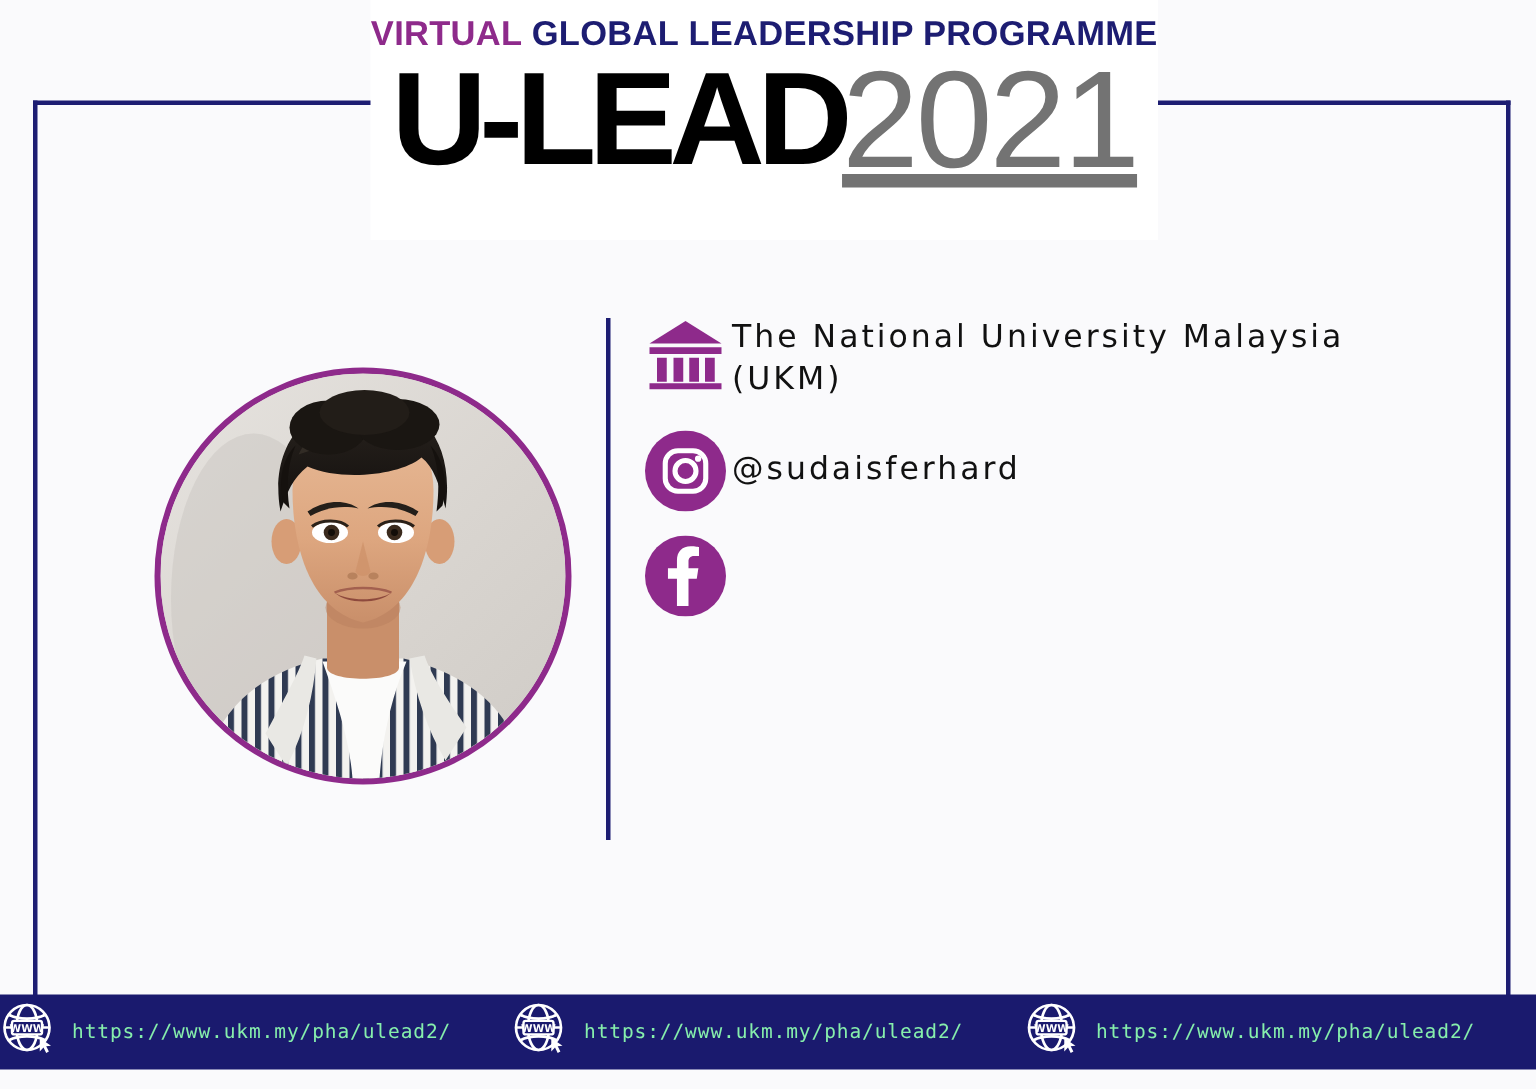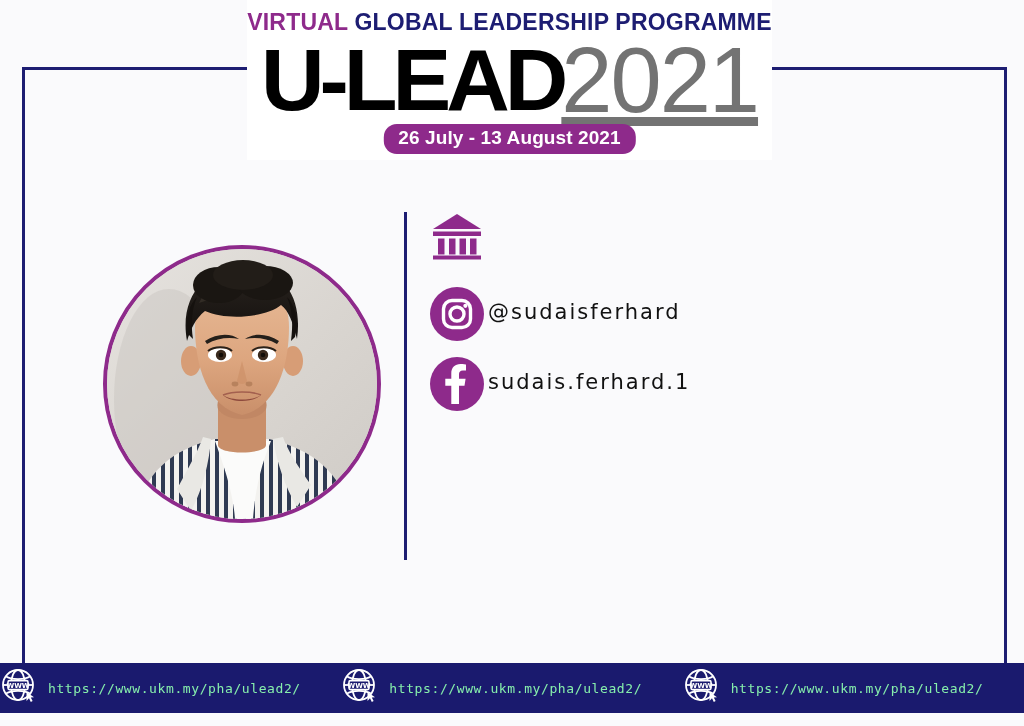--- a/index.html
+++ b/index.html
@@ -193,21 +193,20 @@
 <div id="logo-block">
 
   <div id="tagline">
     <span class="virtual">VIRTUAL</span><span class="rest"> GLOBAL LEADERSHIP PROGRAMME</span>
   </div>
 
   <div id="wordmark">
     <span id="ulead">U-LEAD</span><span id="year">2021</span>
   </div>
 
-  <div id="date-badge">26 July - 13 August 2021</div>
 </div>
 
 <div id="portrait">
   <svg width="270" height="270" viewBox="0 0 270 270" xmlns="http://www.w3.org/2000/svg">
     <defs>
       <linearGradient id="bgwall" x1="0" y1="0" x2="1" y2="1">
         <stop offset="0%" stop-color="#e6e3df"></stop>
         <stop offset="55%" stop-color="#d9d5d0"></stop>
         <stop offset="100%" stop-color="#cfcbc6"></stop>
       </linearGradient>
@@ -287,20 +286,22 @@
           <path d="M27 4 L51 19 L3 19 Z"></path>
           <rect x="3" y="21.5" width="48" height="4.5"></rect>
           <rect x="8" y="28.5" width="6.5" height="16"></rect>
           <rect x="19" y="28.5" width="6.5" height="16"></rect>
           <rect x="29.5" y="28.5" width="6.5" height="16"></rect>
           <rect x="40" y="28.5" width="6.5" height="16"></rect>
           <rect x="3" y="45.5" width="48" height="4"></rect>
         </g>
       </svg>
     </span>
+    <span class="info-text">The National University Malaysia
+(UKM)</span>
   </div>
 
   <div class="info-row">
     <span class="info-icon">
       <svg width="54" height="54" viewBox="0 0 54 54" xmlns="http://www.w3.org/2000/svg">
         <circle cx="27" cy="27" r="27" fill="#8e2a8b"></circle>
         <rect x="13.5" y="13.5" width="27" height="27" rx="8.5" ry="8.5" fill="none" stroke="#ffffff" stroke-width="3.4"></rect>
         <circle cx="27" cy="27" r="7" fill="none" stroke="#ffffff" stroke-width="3.4"></circle>
         <circle cx="35.4" cy="18.8" r="2.1" fill="#ffffff"></circle>
       </svg>
@@ -308,21 +309,20 @@
     <span class="info-text">@sudaisferhard</span>
   </div>
 
   <div class="info-row">
     <span class="info-icon">
       <svg width="54" height="54" viewBox="0 0 54 54" xmlns="http://www.w3.org/2000/svg">
         <circle cx="27" cy="27" r="27" fill="#8e2a8b"></circle>
         <path d="M34.5 28.8 L35.6 21.8 L29 21.8 L29 17.3 C29 15.4 29.9 13.6 32.9 13.6 L36 13.6 L36 7.6 C36 7.6 33.2 7.1 30.5 7.1 C24.9 7.1 21.3 10.5 21.3 16.5 L21.3 21.8 L15.3 21.8 L15.3 28.8 L21.3 28.8 L21.3 47 L29 47 L29 28.8 Z" fill="#ffffff"></path>
       </svg>
     </span>
-    <span class="info-text">sudais.ferhard.1</span>
   </div>
 
 </div>
 
 <div id="footer">
 
   <div class="footer-item">
     <span>
       <svg width="38" height="38" viewBox="0 0 38 38" xmlns="http://www.w3.org/2000/svg">
         <g stroke="#ffffff" stroke-width="1.8" fill="none">

